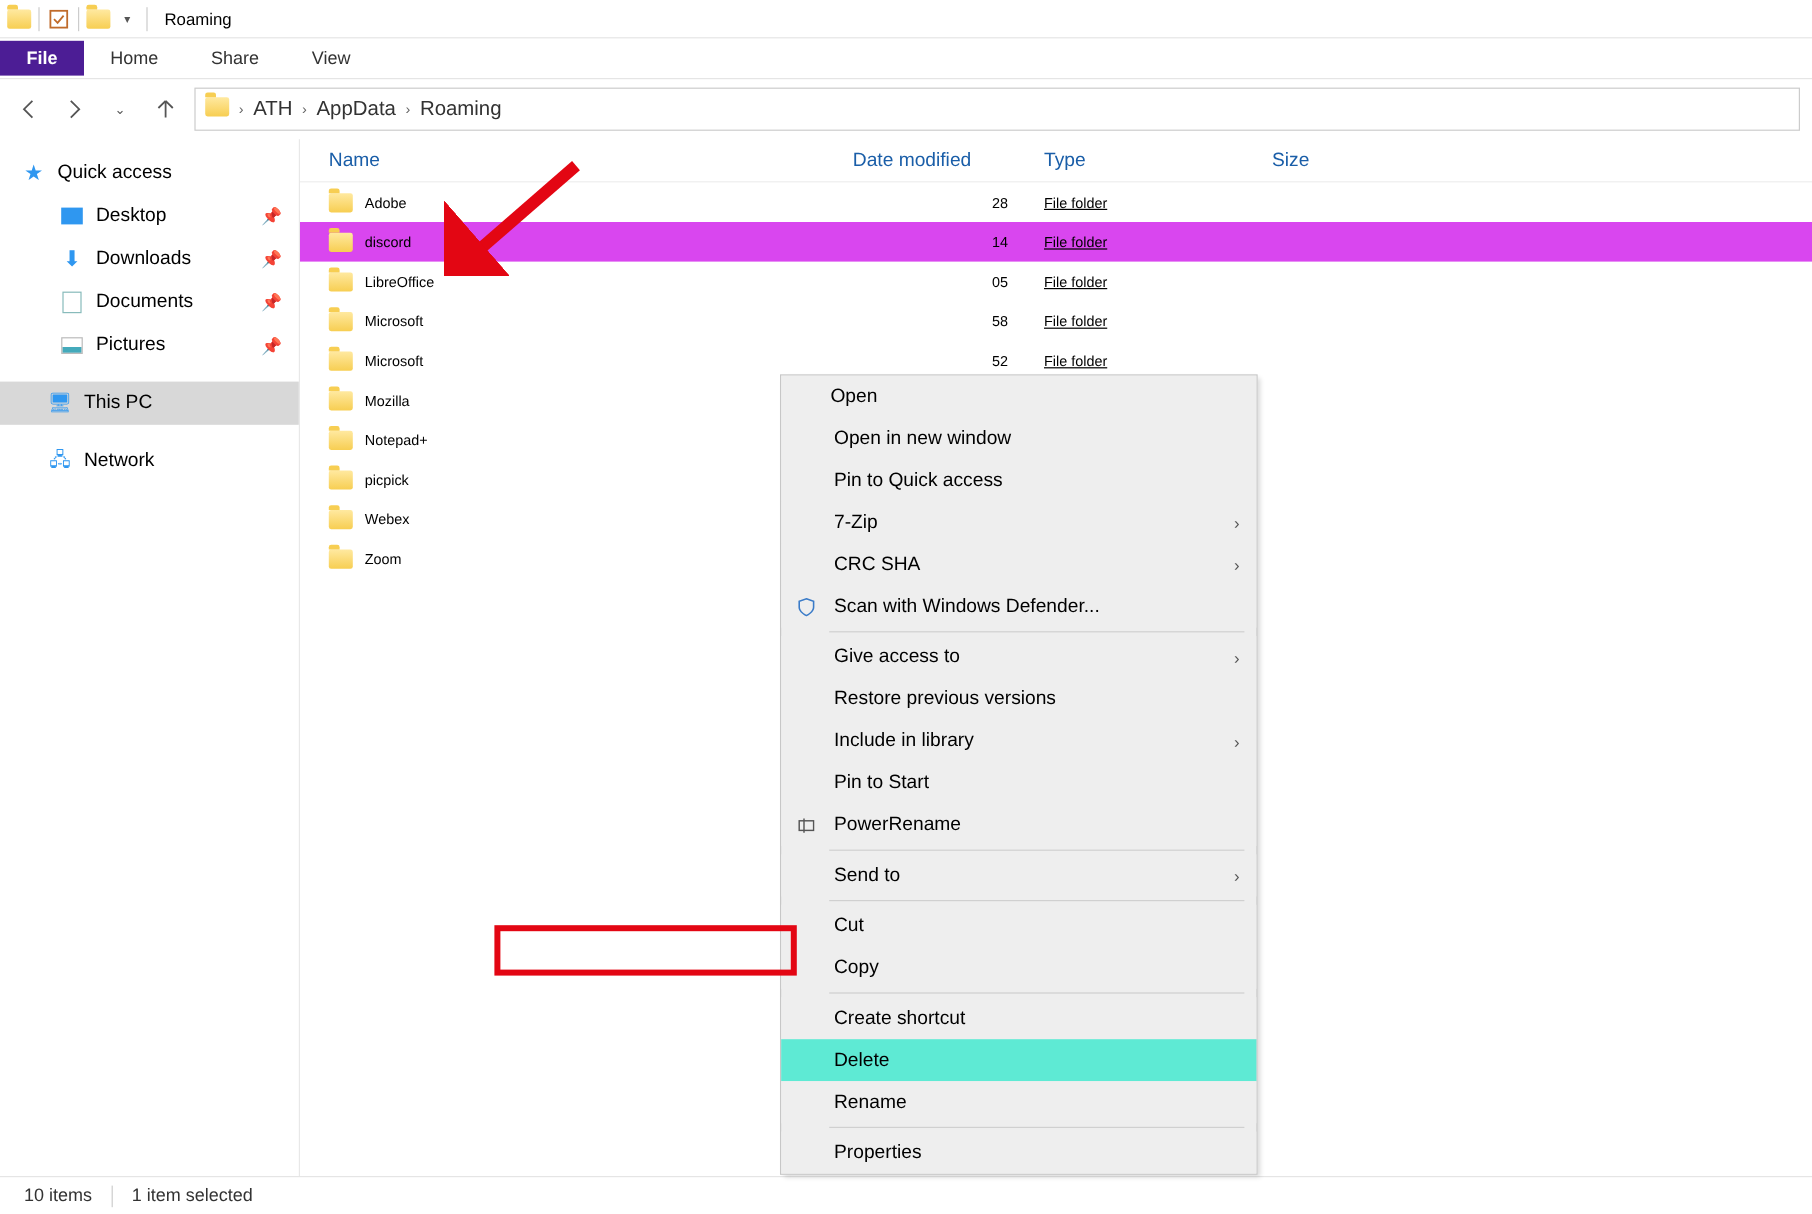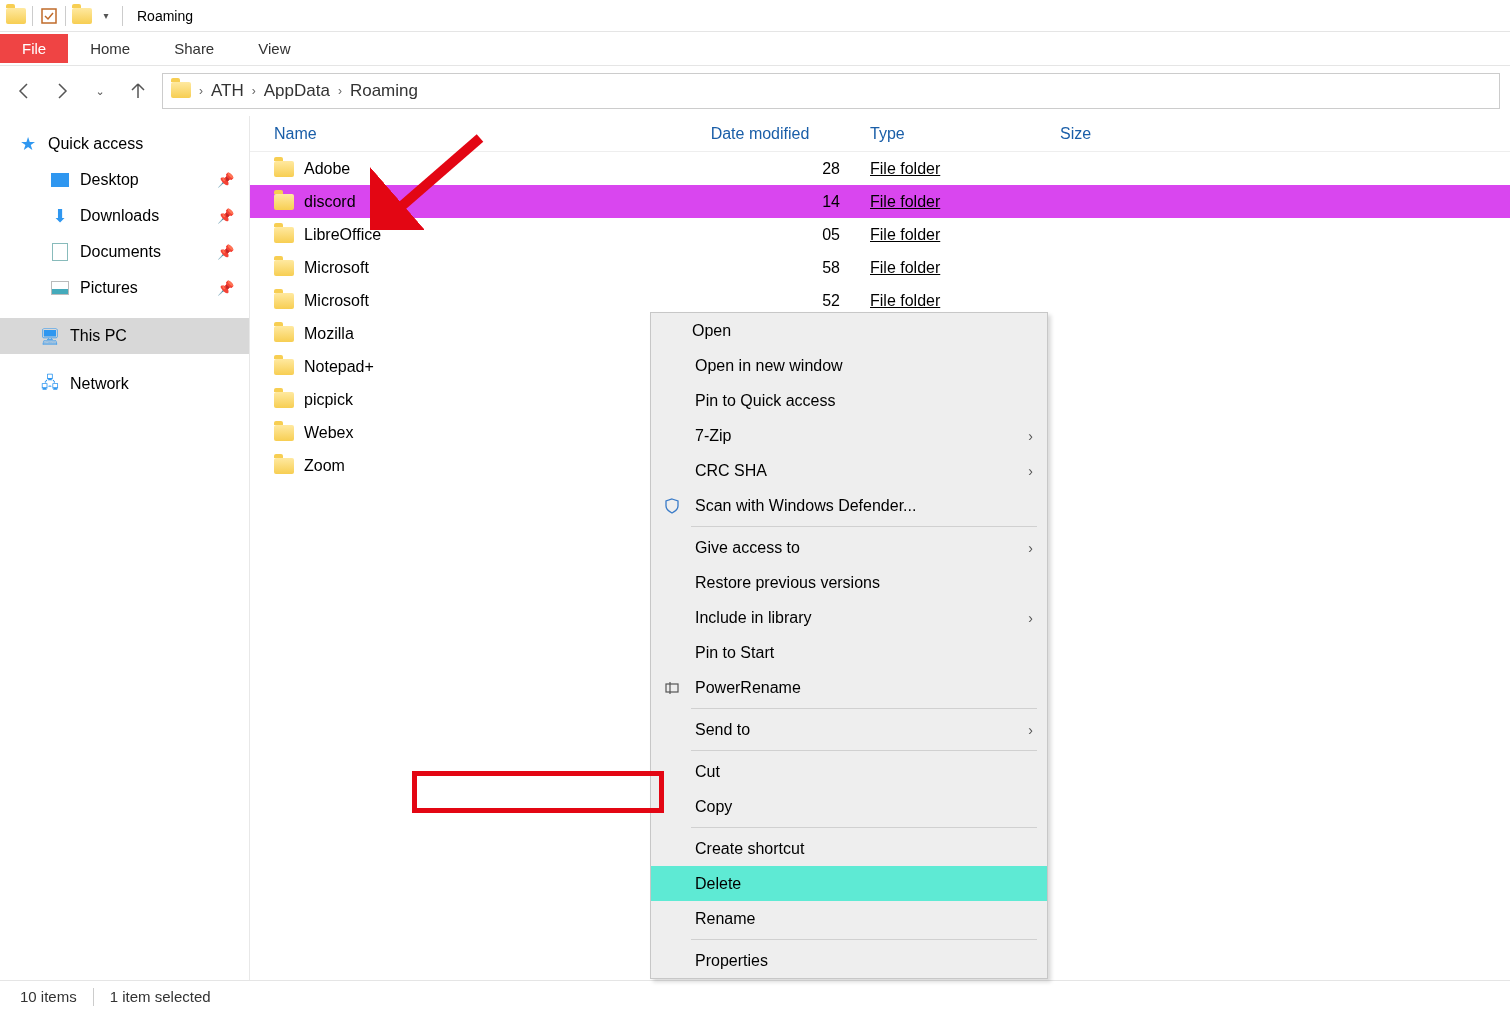--- a/index.html
+++ b/index.html
@@ -7,21 +7,21 @@
 
 
 .titlebar { display: flex; align-items: center; height: 32px; border-bottom: 1px solid #e5e5e5; padding: 0 4px; }
 .titlebar-icon { width: 24px; height: 24px; display: flex; align-items: center; justify-content: center; }
 .titlebar-sep { width: 1px; height: 20px; background: #ccc; margin: 0 4px; }
 .titlebar-title { font-size: 14px; margin-left: 10px; }
 
 
 .ribbon { display: flex; align-items: center; height: 34px; border-bottom: 1px solid #e5e5e5; }
 .ribbon-tab { padding: 6px 22px; font-size: 15px; color: #333; cursor: pointer; }
-.ribbon-file { background: #ef4444; color: #fff; }
+.ribbon-file { background: #4c1d95; color: #fff; font-weight: bold; }
 
 
 .navbar { display: flex; align-items: center; height: 50px; padding: 0 10px; gap: 10px; }
 .nav-btn { width: 28px; height: 28px; display: flex; align-items: center; justify-content: center; color: #333; cursor: pointer; }
 .addr-box { flex: 1; display: flex; align-items: center; height: 36px; border: 1px solid #ccc; padding: 0 8px; gap: 8px; }
 .crumb { font-size: 17px; color: #333; cursor: pointer; }
 .crumb-sep { color: #666; font-size: 12px; }
 
 
 .main { display: flex; height: calc(100% - 32px - 34px - 50px - 32px); }
@@ -33,21 +33,21 @@
 .sb-icon { width: 20px; height: 20px; display: flex; align-items: center; justify-content: center; }
 
 
 .content { flex: 1; position: relative; }
 .list-header { display: flex; height: 36px; align-items: center; border-bottom: 1px solid #eee; color: #1a5ea8; font-size: 16px; }
 .col-name { width: 400px; padding-left: 24px; }
 .col-date { width: 220px; text-align: center; }
 .col-type { width: 190px; }
 .col-size { width: 120px; }
 .list-body { }
-.row { display: flex; height: 33px; align-items: center; font-size: 16px; }
+.row { display: flex; height: 33px; align-items: center; font-size: 12px; }
 .row.selected { background: #d946ef; }
 .cell-name { width: 400px; padding-left: 24px; display: flex; align-items: center; gap: 10px; }
 .cell-date { width: 220px; text-align: right; padding-right: 30px; color: #000; }
 .cell-type { width: 190px; text-decoration: underline; }
 .cell-size { width: 120px; }
 .folder-icon { width: 20px; height: 16px; background: linear-gradient(#ffe9a0, #f7ce52); border-radius: 2px; position: relative; display: inline-block; }
 .folder-icon::before { content: ""; position: absolute; top: -4px; left: 0; width: 9px; height: 4px; background: #f7ce52; border-radius: 2px 2px 0 0; }
 
 
 .statusbar { height: 32px; display: flex; align-items: center; padding: 0 20px; gap: 16px; border-top: 1px solid #e5e5e5; font-size: 15px; color: #333; }

